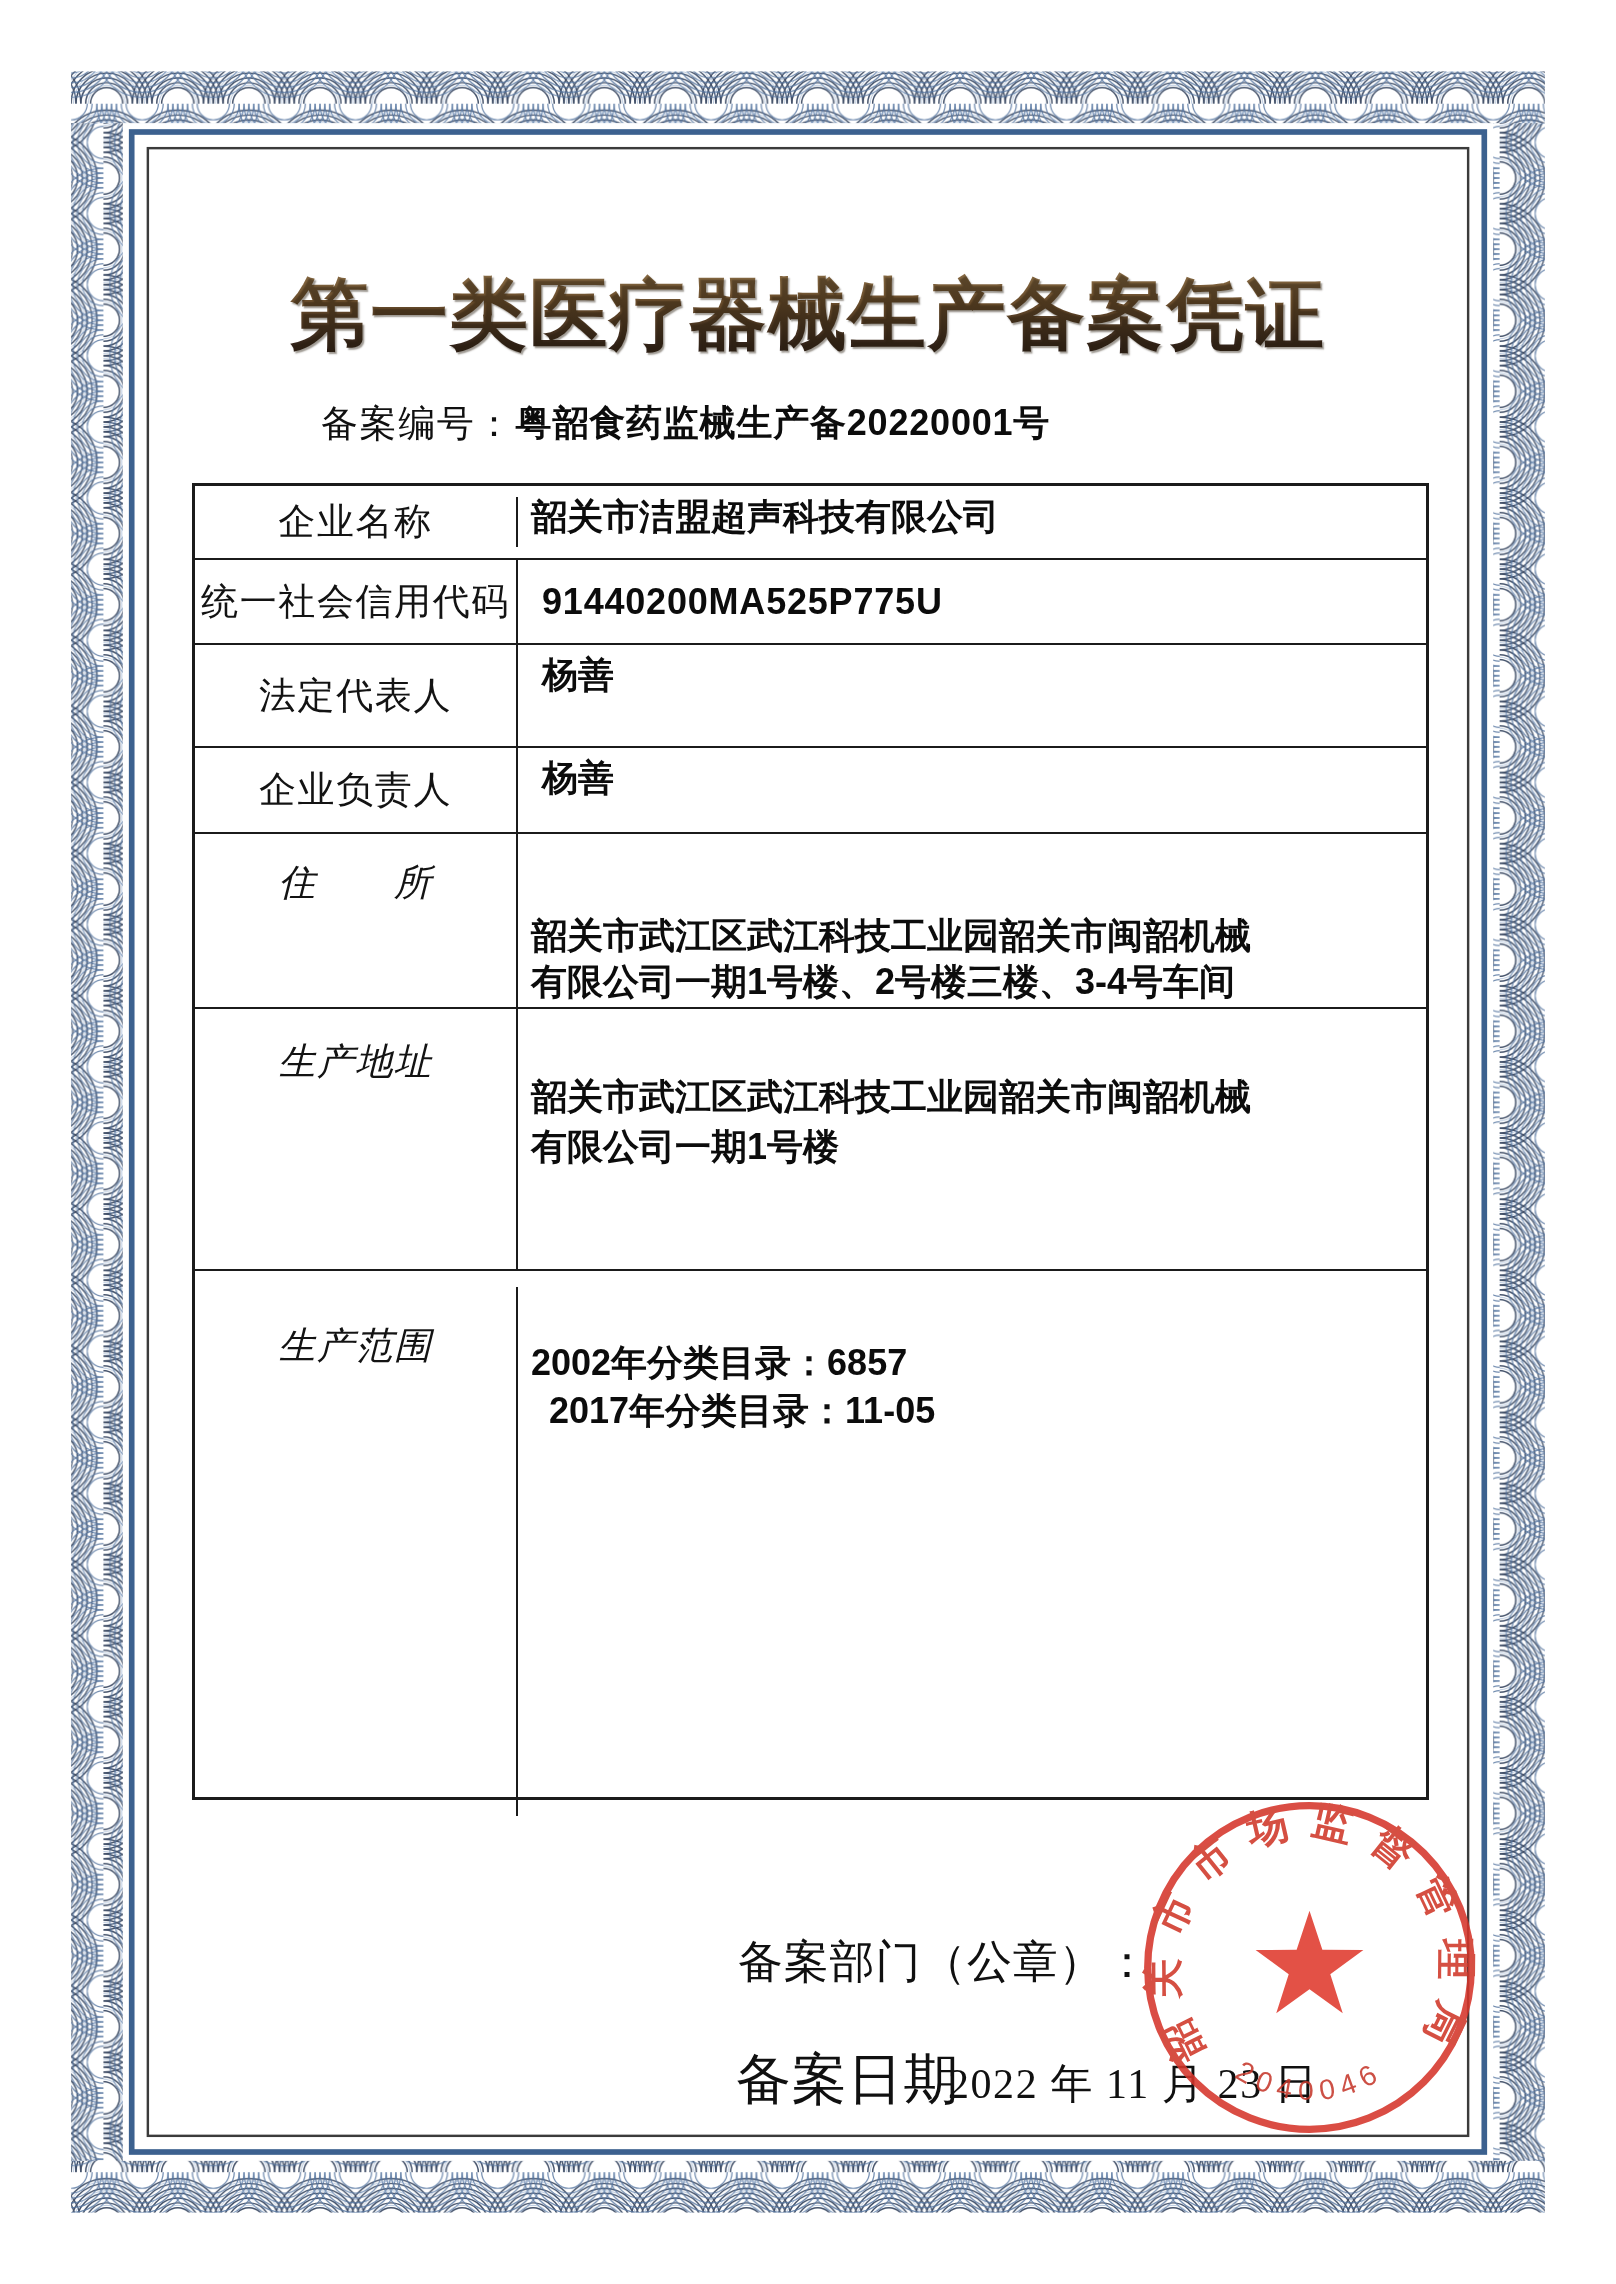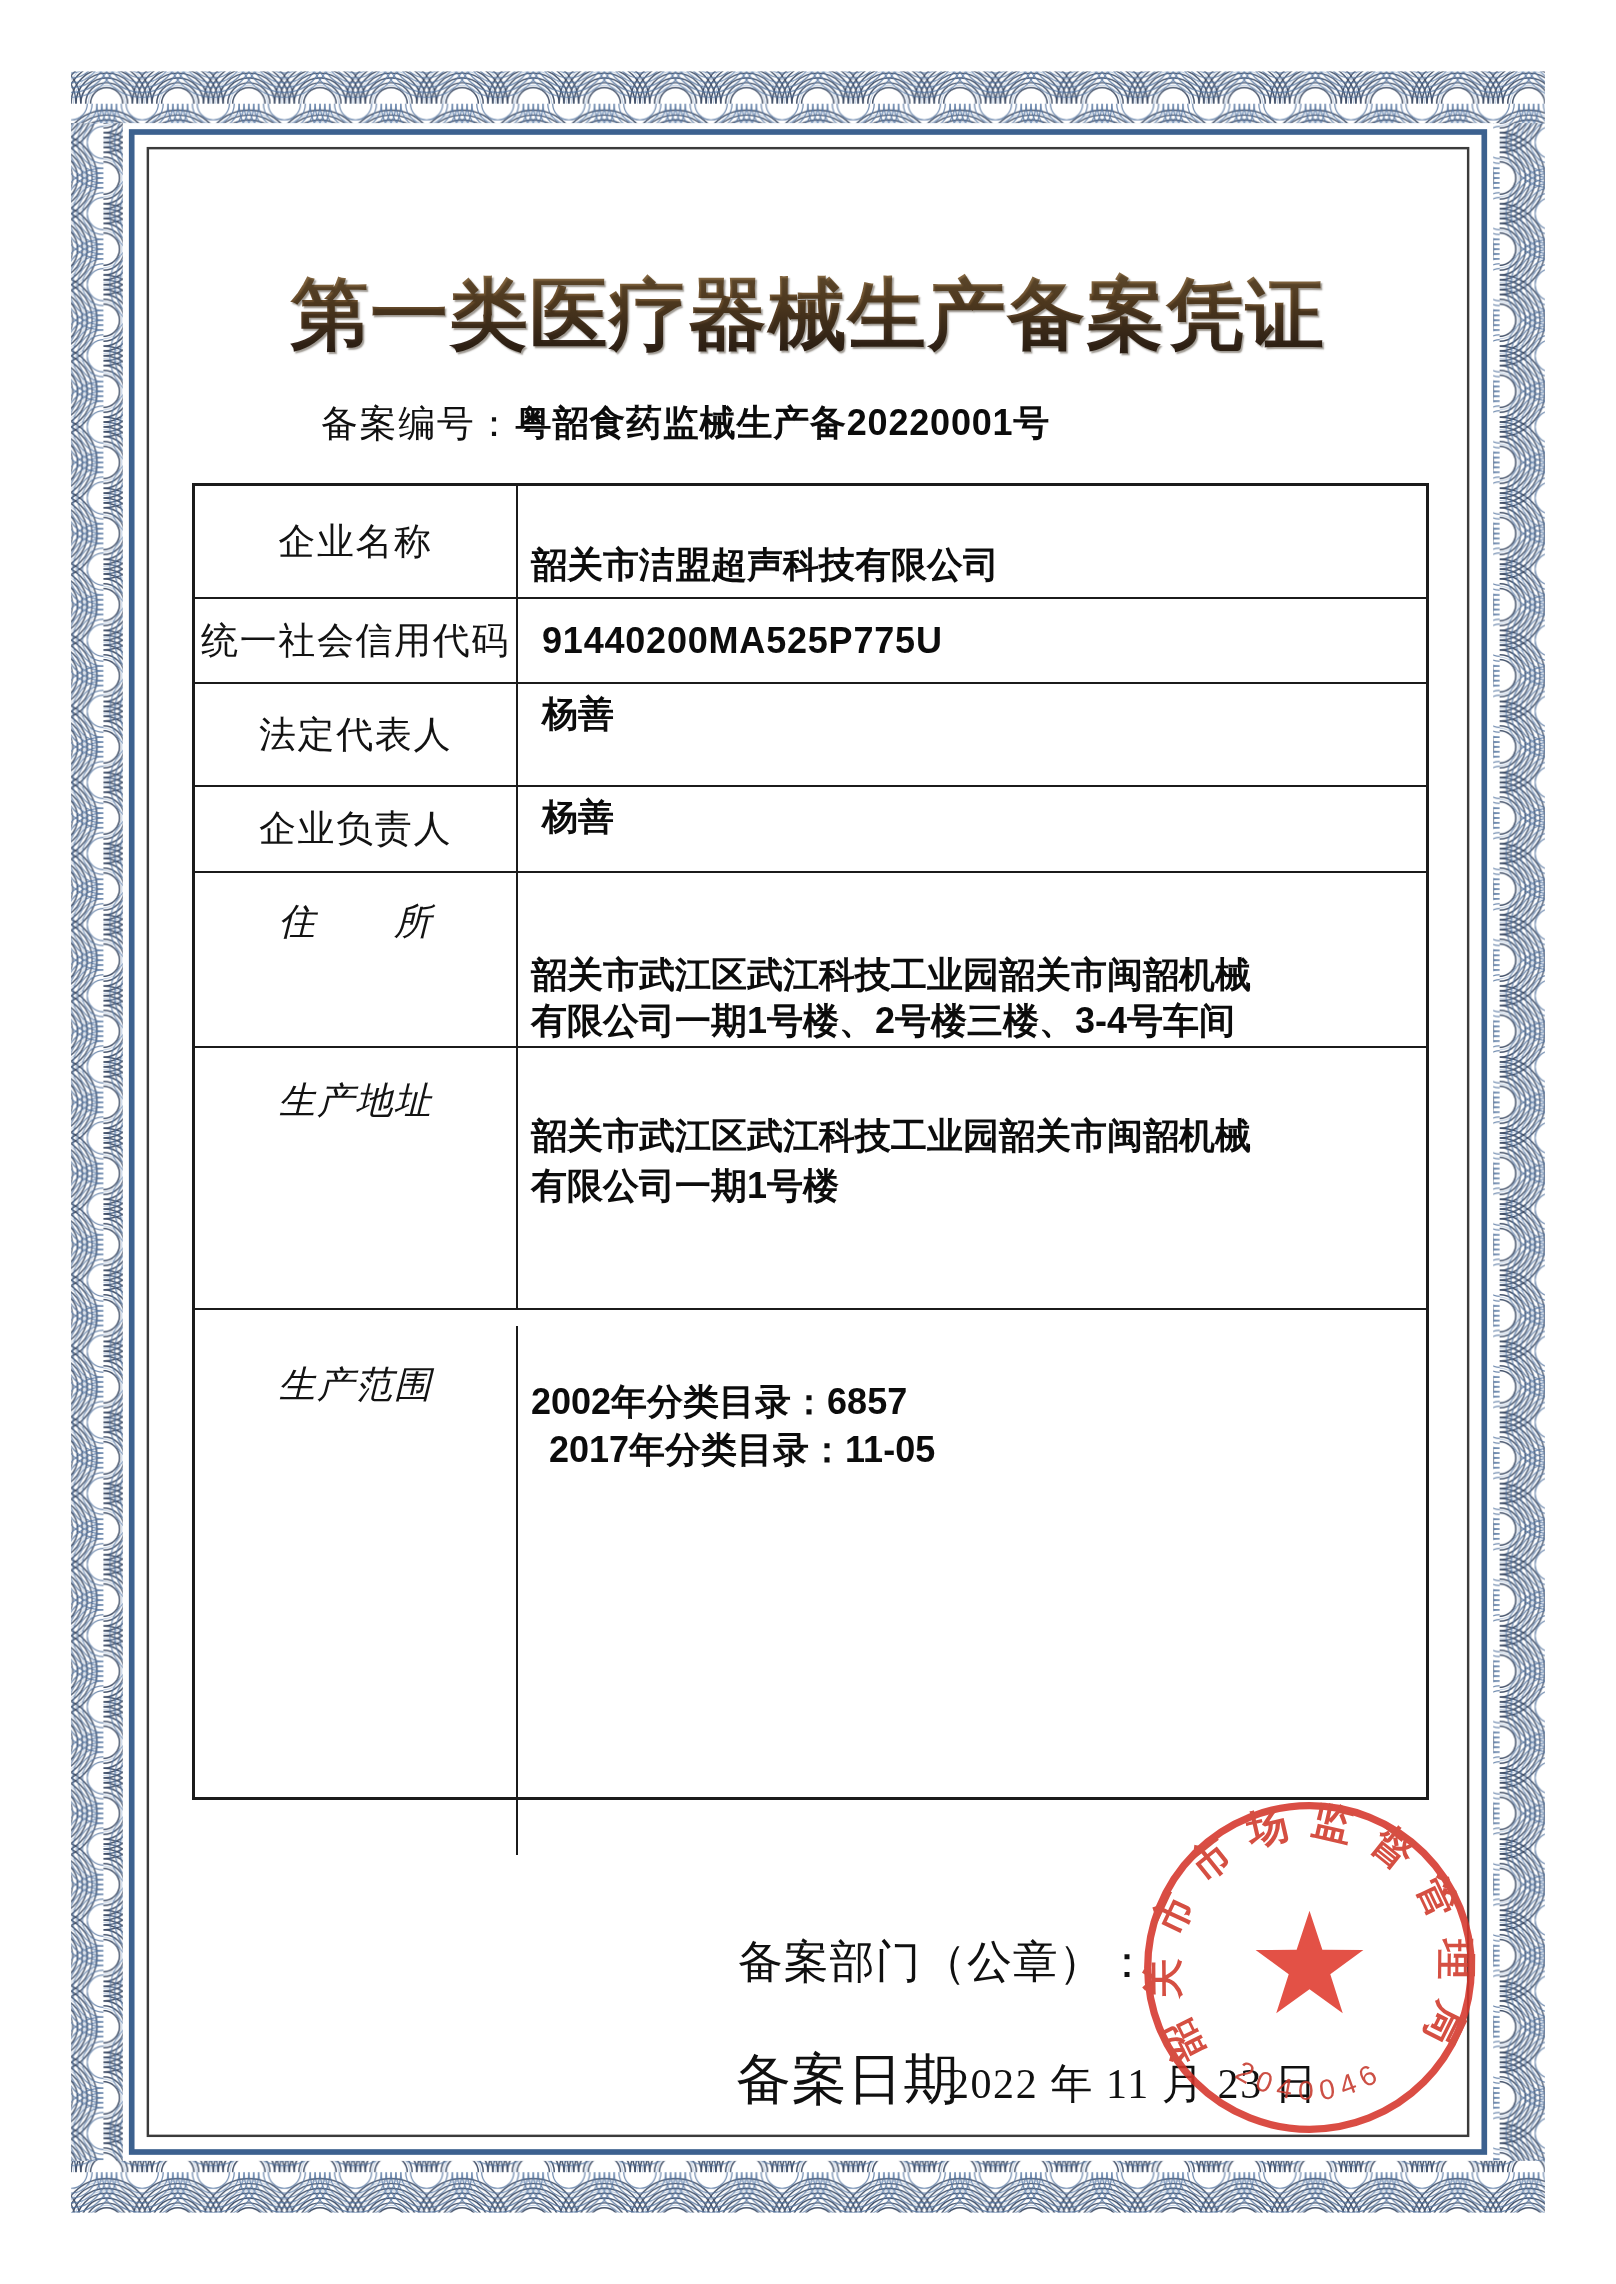--- a/index.html
+++ b/index.html
@@ -44,21 +44,21 @@
   .row:last-child{border-bottom:none;margin-top:16px;}
   .cell-label{
     width:323px;flex:0 0 323px;box-sizing:border-box;border-right:2.4px solid #1b1b1b;
     display:flex;justify-content:center;font-size:37px;letter-spacing:1.6px;color:#131313;
   }
   .cell-value{
     flex:1;box-sizing:border-box;padding-left:13px;display:flex;
     font-family:"Liberation Sans", sans-serif;font-weight:bold;
     font-size:36px;color:#0c0c0c;white-space:pre-line;line-height:1.22;
   }
-  .r1{height:113px;} .r2{height:85px;} .r3{height:103px;} .r4{height:86px;}
+  .r1{height:74px;align-items:center;} .r2{height:85px;} .r3{height:103px;} .r4{height:86px;}
   .r5{height:175px;} .r6{height:262px;} .r7{height:529px;}
   .r1 .cell-label,.r2 .cell-label,.r3 .cell-label,.r4 .cell-label{align-items:center;}
   .r5 .cell-label,.r6 .cell-label,.r7 .cell-label{align-items:flex-start;font-style:italic;}
   .r5 .cell-label{padding-top:24px;} .r6 .cell-label{padding-top:27.5px;} .r7 .cell-label{padding-top:34px;}
   .r1 .cell-value{align-items:flex-end;padding-bottom:9.7px;}
   .r2 .cell-value{align-items:center;padding-left:24px;letter-spacing:0.8px;}
   .r3 .cell-value,.r4 .cell-value{align-items:flex-start;padding-top:8px;padding-left:24px;}
   .r5 .cell-value{align-items:flex-start;padding-top:79px;line-height:1.28;}
   .r6 .cell-value{align-items:flex-start;padding-top:63px;line-height:1.38;}
   .r7 .cell-value{align-items:flex-start;padding-top:52px;line-height:1.32;}

